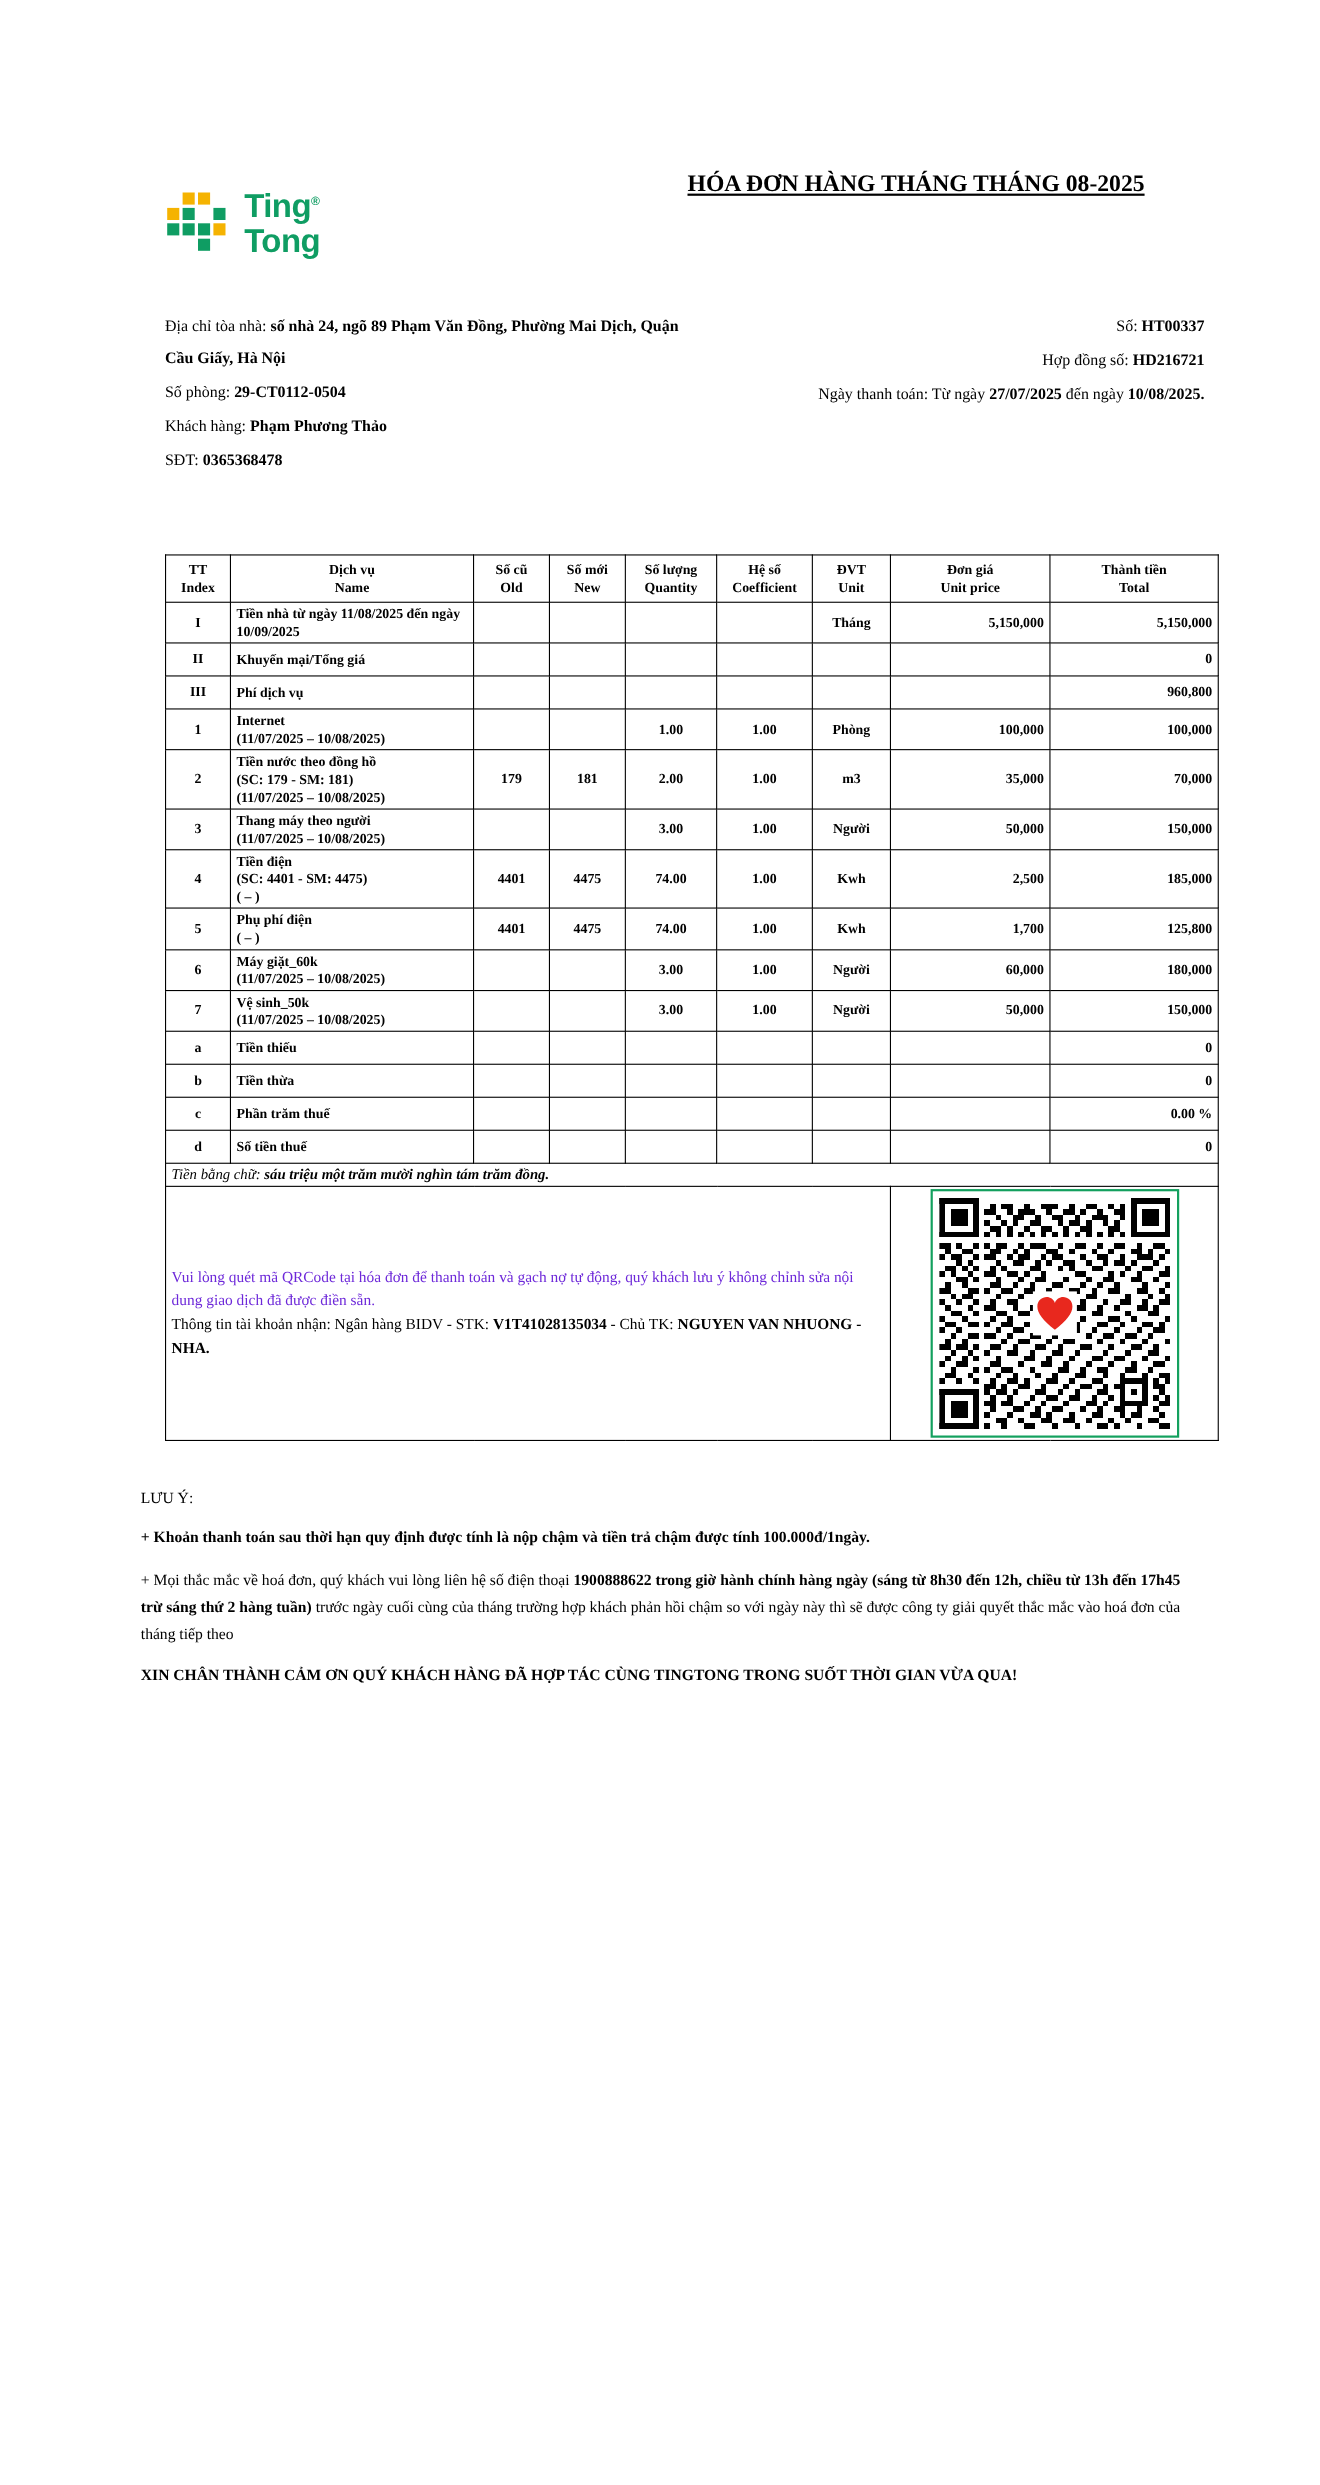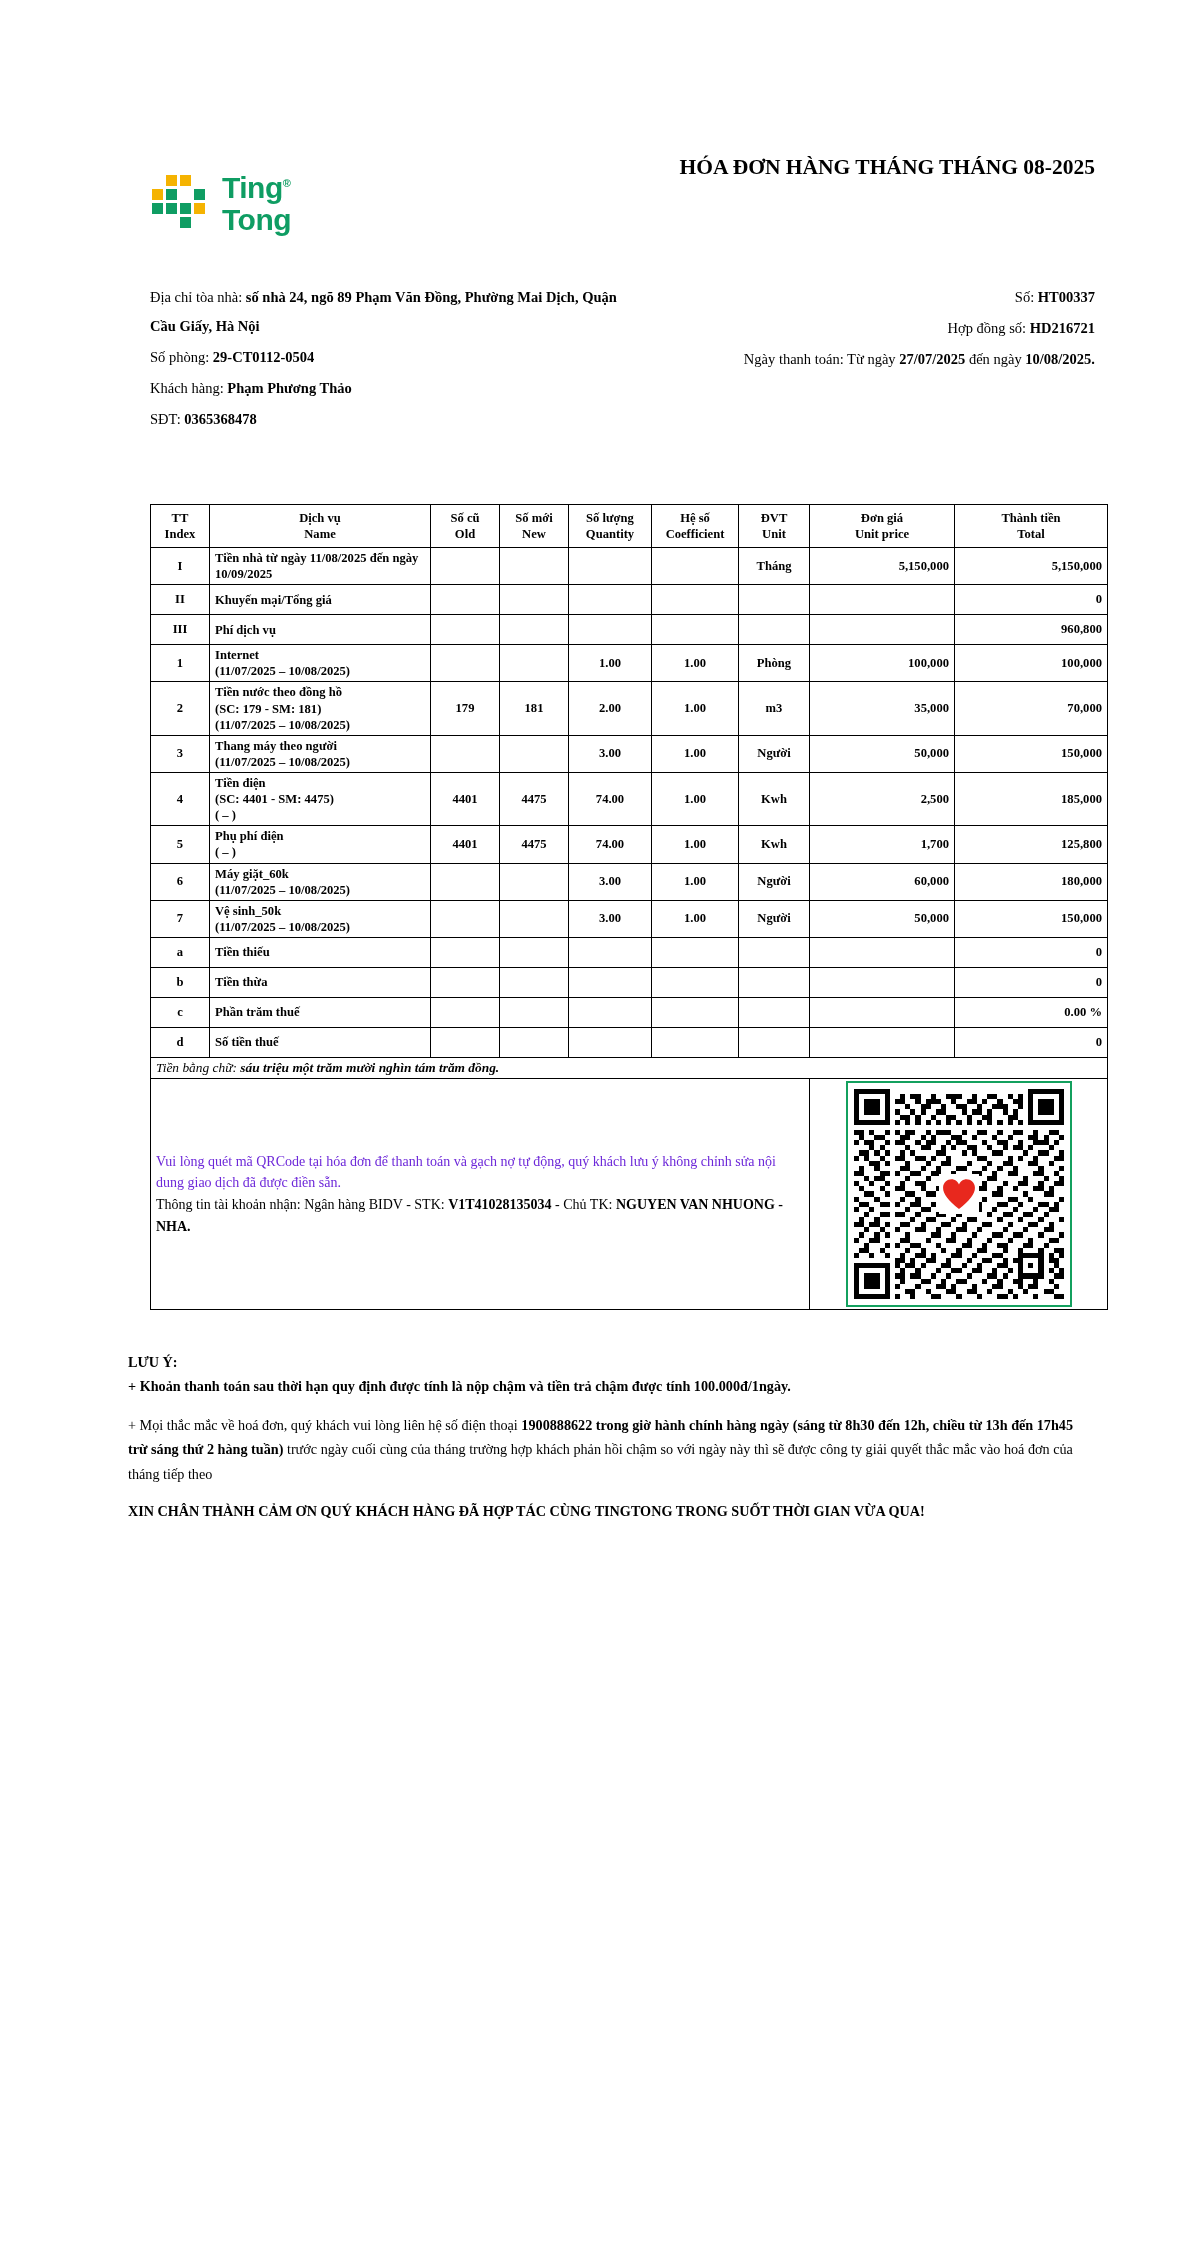--- a/index.html
+++ b/index.html
@@ -50,24 +50,24 @@
     letter-spacing: -0.5px;
   }
   .logo-text .sup {
     font-size: 11px;
     vertical-align: super;
   }
   .doc-title {
     font-family: "Liberation Serif", serif;
     font-weight: bold;
     font-size: 21.5px;
-    text-align: right;
     line-height: 1.45;
     width: 470px;
     margin-top: 12px;
+    text-decoration: underline;
   }
   
   .meta {
     display: flex;
     justify-content: space-between;
     padding: 48px 105px 0 150px;
     box-sizing: border-box;
     font-size: 14.5px;
   }
   .meta-left {
@@ -158,21 +158,21 @@
     background: #fff;
     display: flex; align-items: center; justify-content: center;
   }
   
   .footer {
     padding: 40px 105px 0 128px;
     box-sizing: border-box;
     font-size: 14.2px;
     line-height: 1.72;
   }
-  .footer .f-title { font-weight: bold; }
+  .footer .f-title { font-weight: normal; margin-bottom: 12px; }
   .footer p { margin: 0 0 14px 0; }
   .footer .thanks { font-weight: bold; line-height: 1.6; }
 </style>
 </head>
 <body>
 
 <div class="page">
 
   <div class="header">
     <div class="logo-wrap">

